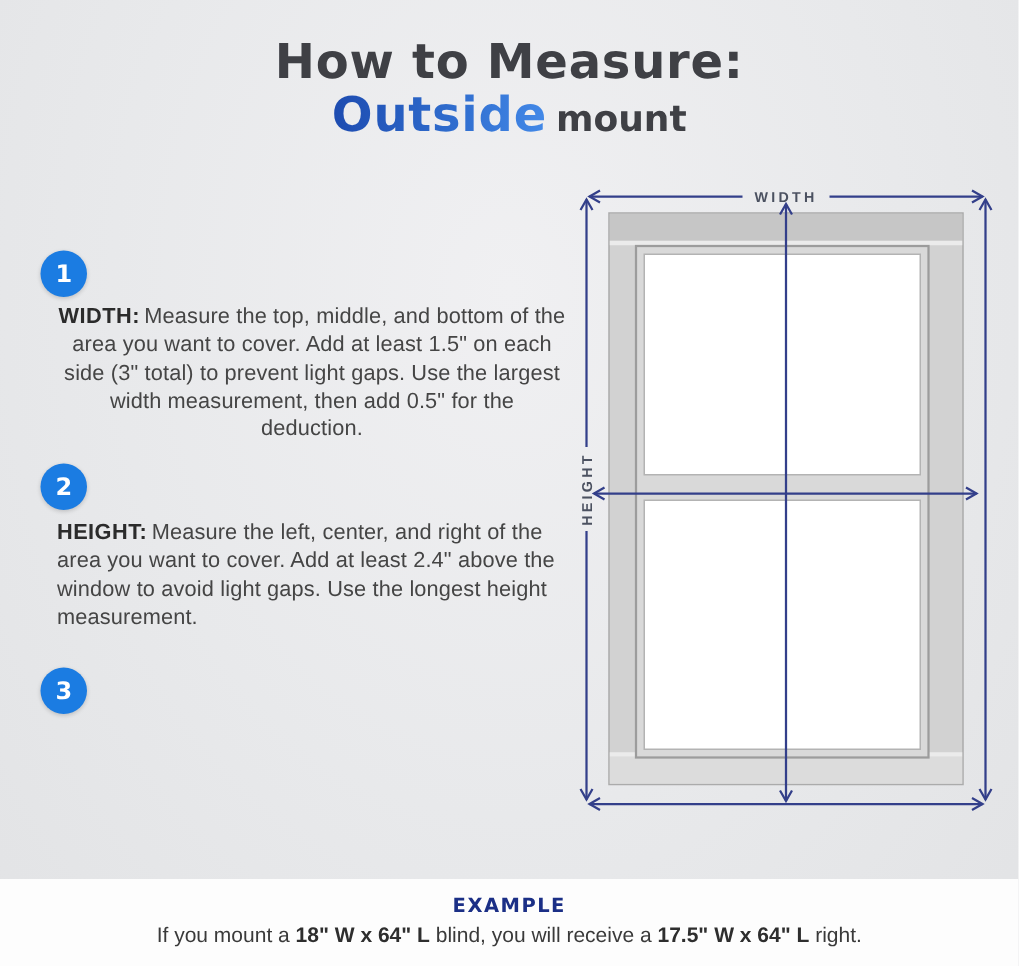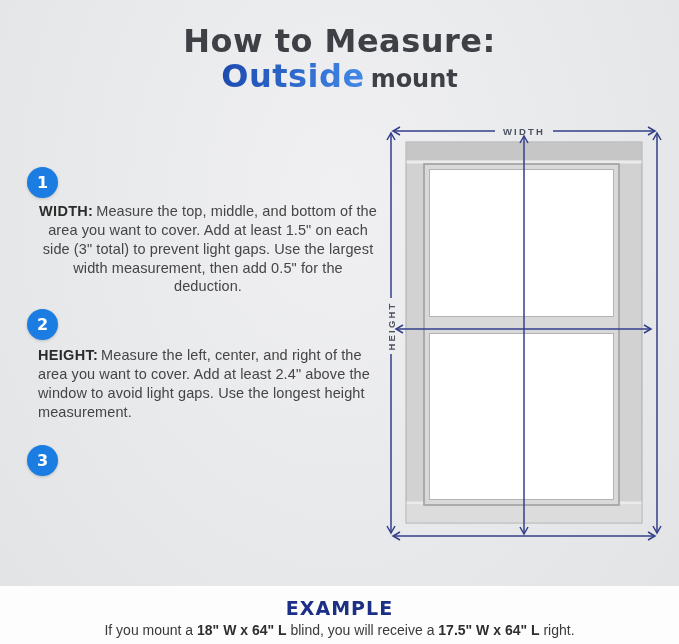--- a/index.html
+++ b/index.html
@@ -42,21 +42,21 @@
   }
   .steptext strong{color:#2b2b2b;font-weight:700;margin-right:3px;letter-spacing:.3px;}
   
   .footer{
     position:absolute;left:0;top:586px;width:100%;height:58px;
     background:#fdfdfd;text-align:center;
   }
   .footer .ex-head{
     margin-top:11px;
     font-family:"DejaVu Sans", sans-serif;
-    font-size:19px;font-weight:700;color:#1b2f86;letter-spacing:1px;
+    font-size:13px;font-weight:700;color:#1b2f86;letter-spacing:1px;
   }
   .footer .ex-line{margin-top:3px;font-size:14px;color:#3a3a3a;}
   .footer .ex-line b{color:#2e2e2e;}
   
   .diagram{position:absolute;left:383px;top:122px;width:282px;height:426px;}
   .mline{stroke:#333f8a;stroke-width:1.5;fill:none;}
   .mlabel{
     font-family:"Liberation Sans", sans-serif;
     font-size:9.5px;font-weight:700;letter-spacing:2.2px;fill:#4b5160;
   }

